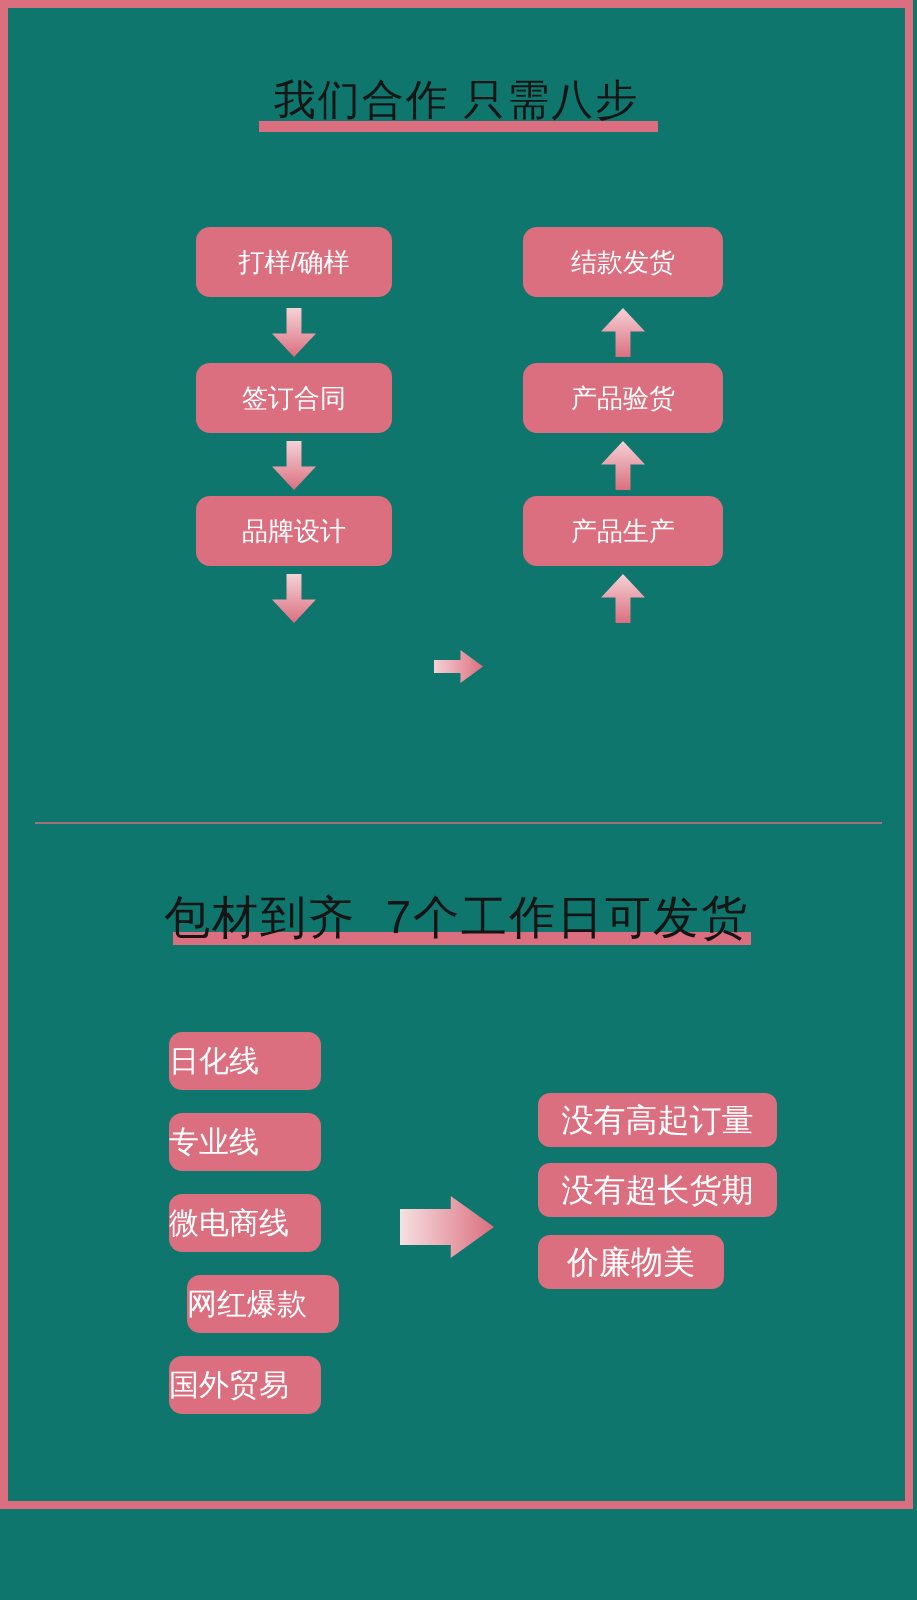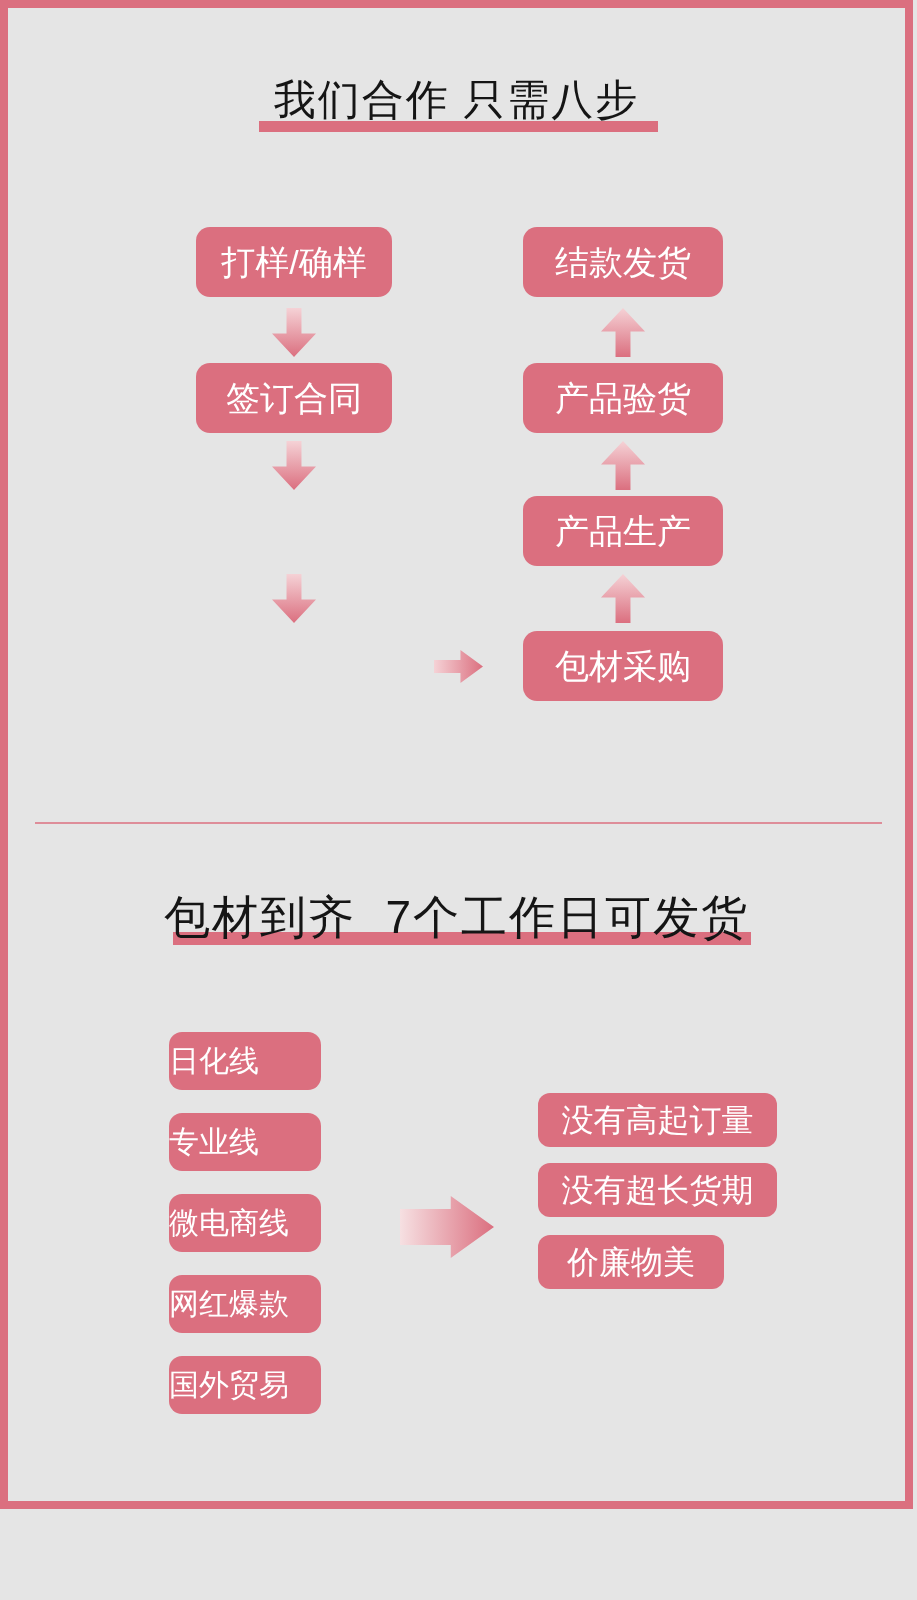--- a/index.html
+++ b/index.html
@@ -1,19 +1,19 @@
 <!DOCTYPE html>
 <html><head>
 <meta charset="utf-8">
 <style>
   html,body{margin:0;padding:0;background:#ffffff;}
   .page{
     position:relative;
     width:917px;height:1600px;
-    background:#e5e5e5;
+    background:#0f766e;
     font-family:"Liberation Sans", sans-serif;
     overflow:hidden;
   }
   .frame{
     position:absolute;left:0;top:0;
     width:913px;height:1509px;
     box-sizing:border-box;
     border:8px solid #DB6F7F;
   }
   .title{
@@ -36,21 +36,21 @@
   .divider{
     position:absolute;left:35px;top:822px;width:847px;height:2px;
     background:#DB6F7F;opacity:.75;
   }
   .step-box{
     position:absolute;
     background:#DB6F7F;
     color:#ffffff;
     border-radius:14px;
     text-align:center;
-    font-size:34px;
+    font-size:26px;
     line-height:70px;
     width:196px;height:70px;
     white-space:nowrap;
   }
   .col-l{left:196px;}
   .col-r{left:523px;width:200px;}
   .r1{top:227px;} .r2{top:363px;} .r3{top:496px;} .r4{top:631px;}
   .arrow-v{
     position:absolute;width:44px;height:49px;
     background:linear-gradient(to bottom,#F5D2D6 0%,#DB6F7F 100%);
@@ -65,21 +65,21 @@
     clip-path:polygon(0 30%,54% 30%,54% 0,100% 50%,54% 100%,54% 70%,0 70%);
   }
   .cat-box{
     position:absolute;left:169px;
     width:152px;height:58px;
     background:#DB6F7F;color:#fff;
     border-radius:13px;
     font-size:30px;line-height:58px;
     white-space:nowrap;
   }
-  .c1{top:1032px;} .c2{top:1113px;} .c3{top:1194px;} .c4{top:1275px;} .c5{top:1356px;}
+  .c1{top:1032px;} .c2{top:1113px;} .c3{top:1194px;} .c4{top:1275px;margin-left:18px;} .c5{top:1356px;}
   .big-arrow{
     position:absolute;left:400px;top:1196px;width:94px;height:62px;
     background:linear-gradient(to right,#F6E0E2 0%,#DB6F7F 100%);
     clip-path:polygon(0 21%,54% 21%,54% 0,100% 50%,54% 100%,54% 79%,0 79%);
   }
   .ben-box{
     position:absolute;left:538px;
     height:54px;
     background:#DB6F7F;color:#fff;
     border-radius:12px;
@@ -95,25 +95,25 @@
 <body>
 
 <div class="page">
   <div class="frame"></div>
 
   <div class="underbar bar1"></div>
   <h1 class="title title1">我们合作 只需八步</h1>
 
   <div class="step-box col-l r1">打样/确样</div>
   <div class="step-box col-l r2">签订合同</div>
+  <div class="step-box col-l r3">品牌设计</div>
 
   <div class="step-box col-r r1">结款发货</div>
   <div class="step-box col-r r3">产品生产</div>
   <div class="step-box col-r r2">产品验货</div>
-  <div class="step-box col-r r4">包材采购</div>
 
   <div class="arrow-v arrow-down ax-l g1"></div>
   <div class="arrow-v arrow-down ax-l g2"></div>
   <div class="arrow-v arrow-down ax-l g3"></div>
 
   <div class="arrow-v arrow-up ax-r g1"></div>
   <div class="arrow-v arrow-up ax-r g2"></div>
   <div class="arrow-v arrow-up ax-r g3"></div>
 
   <div class="arrow-right"></div>

